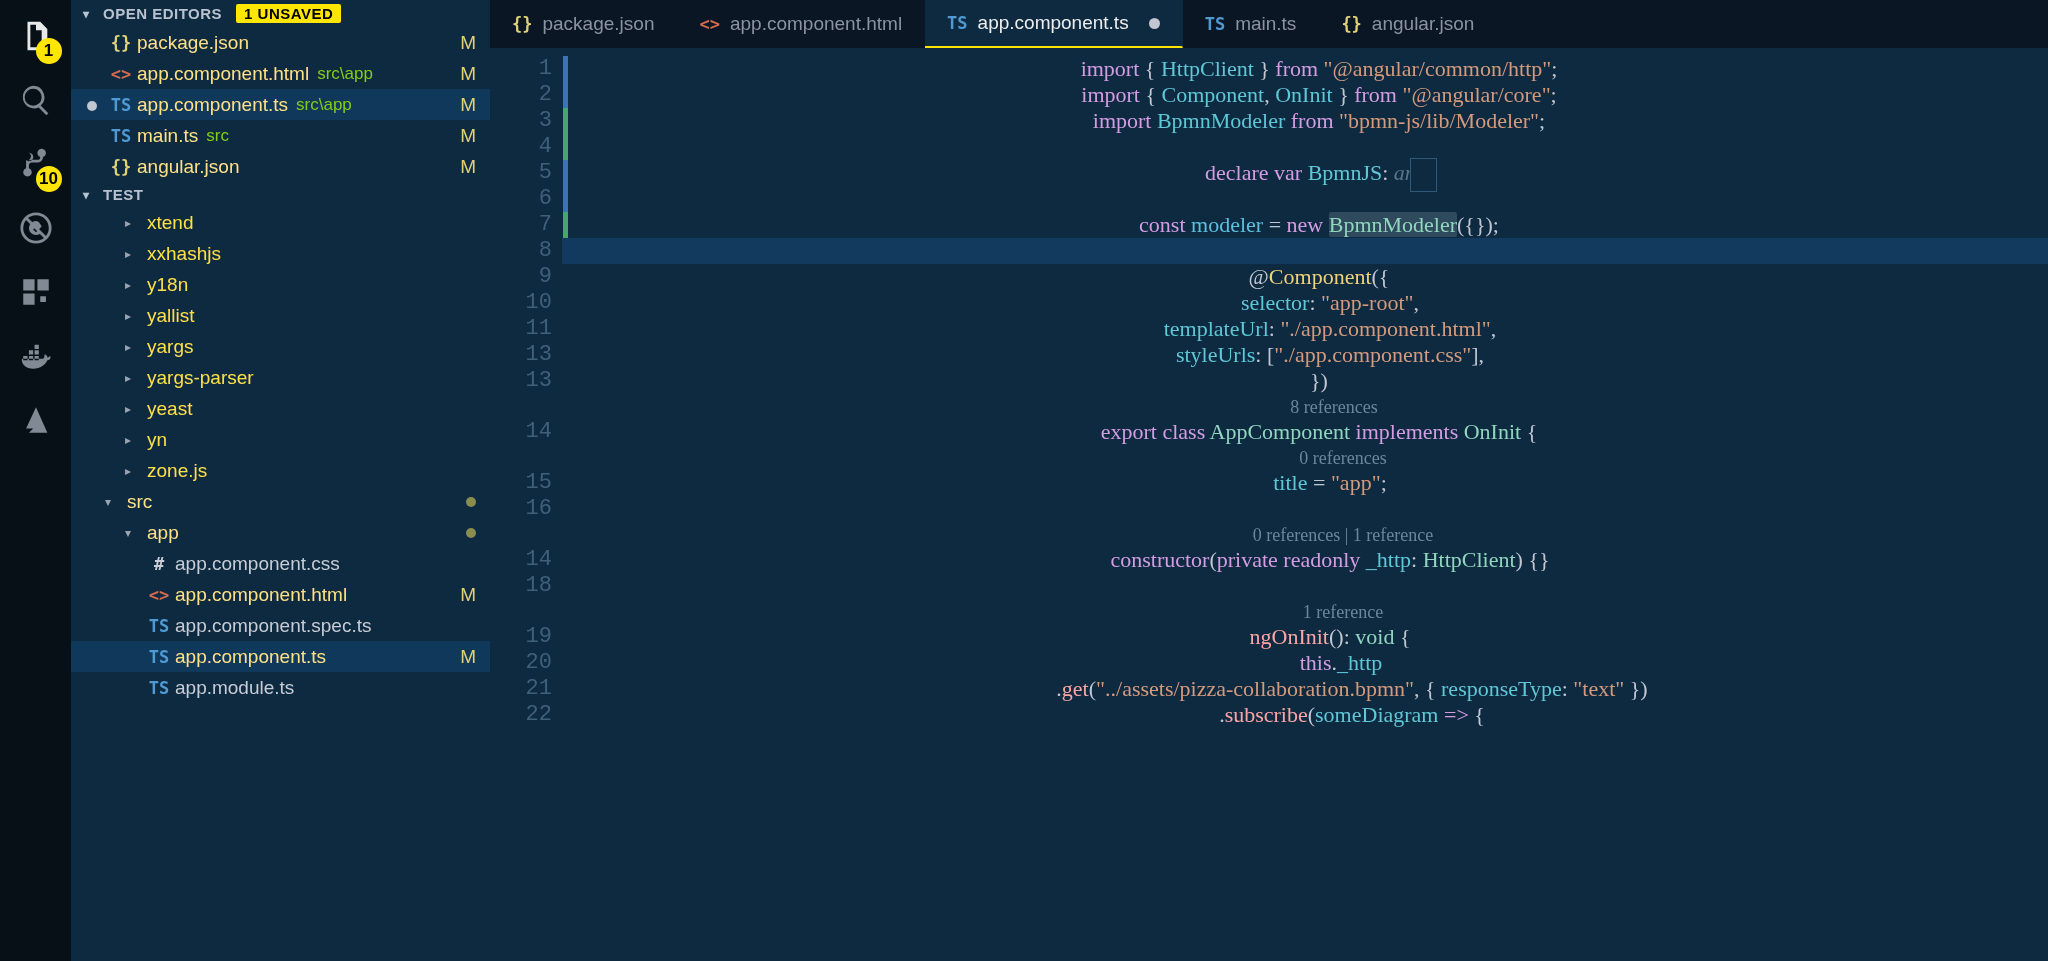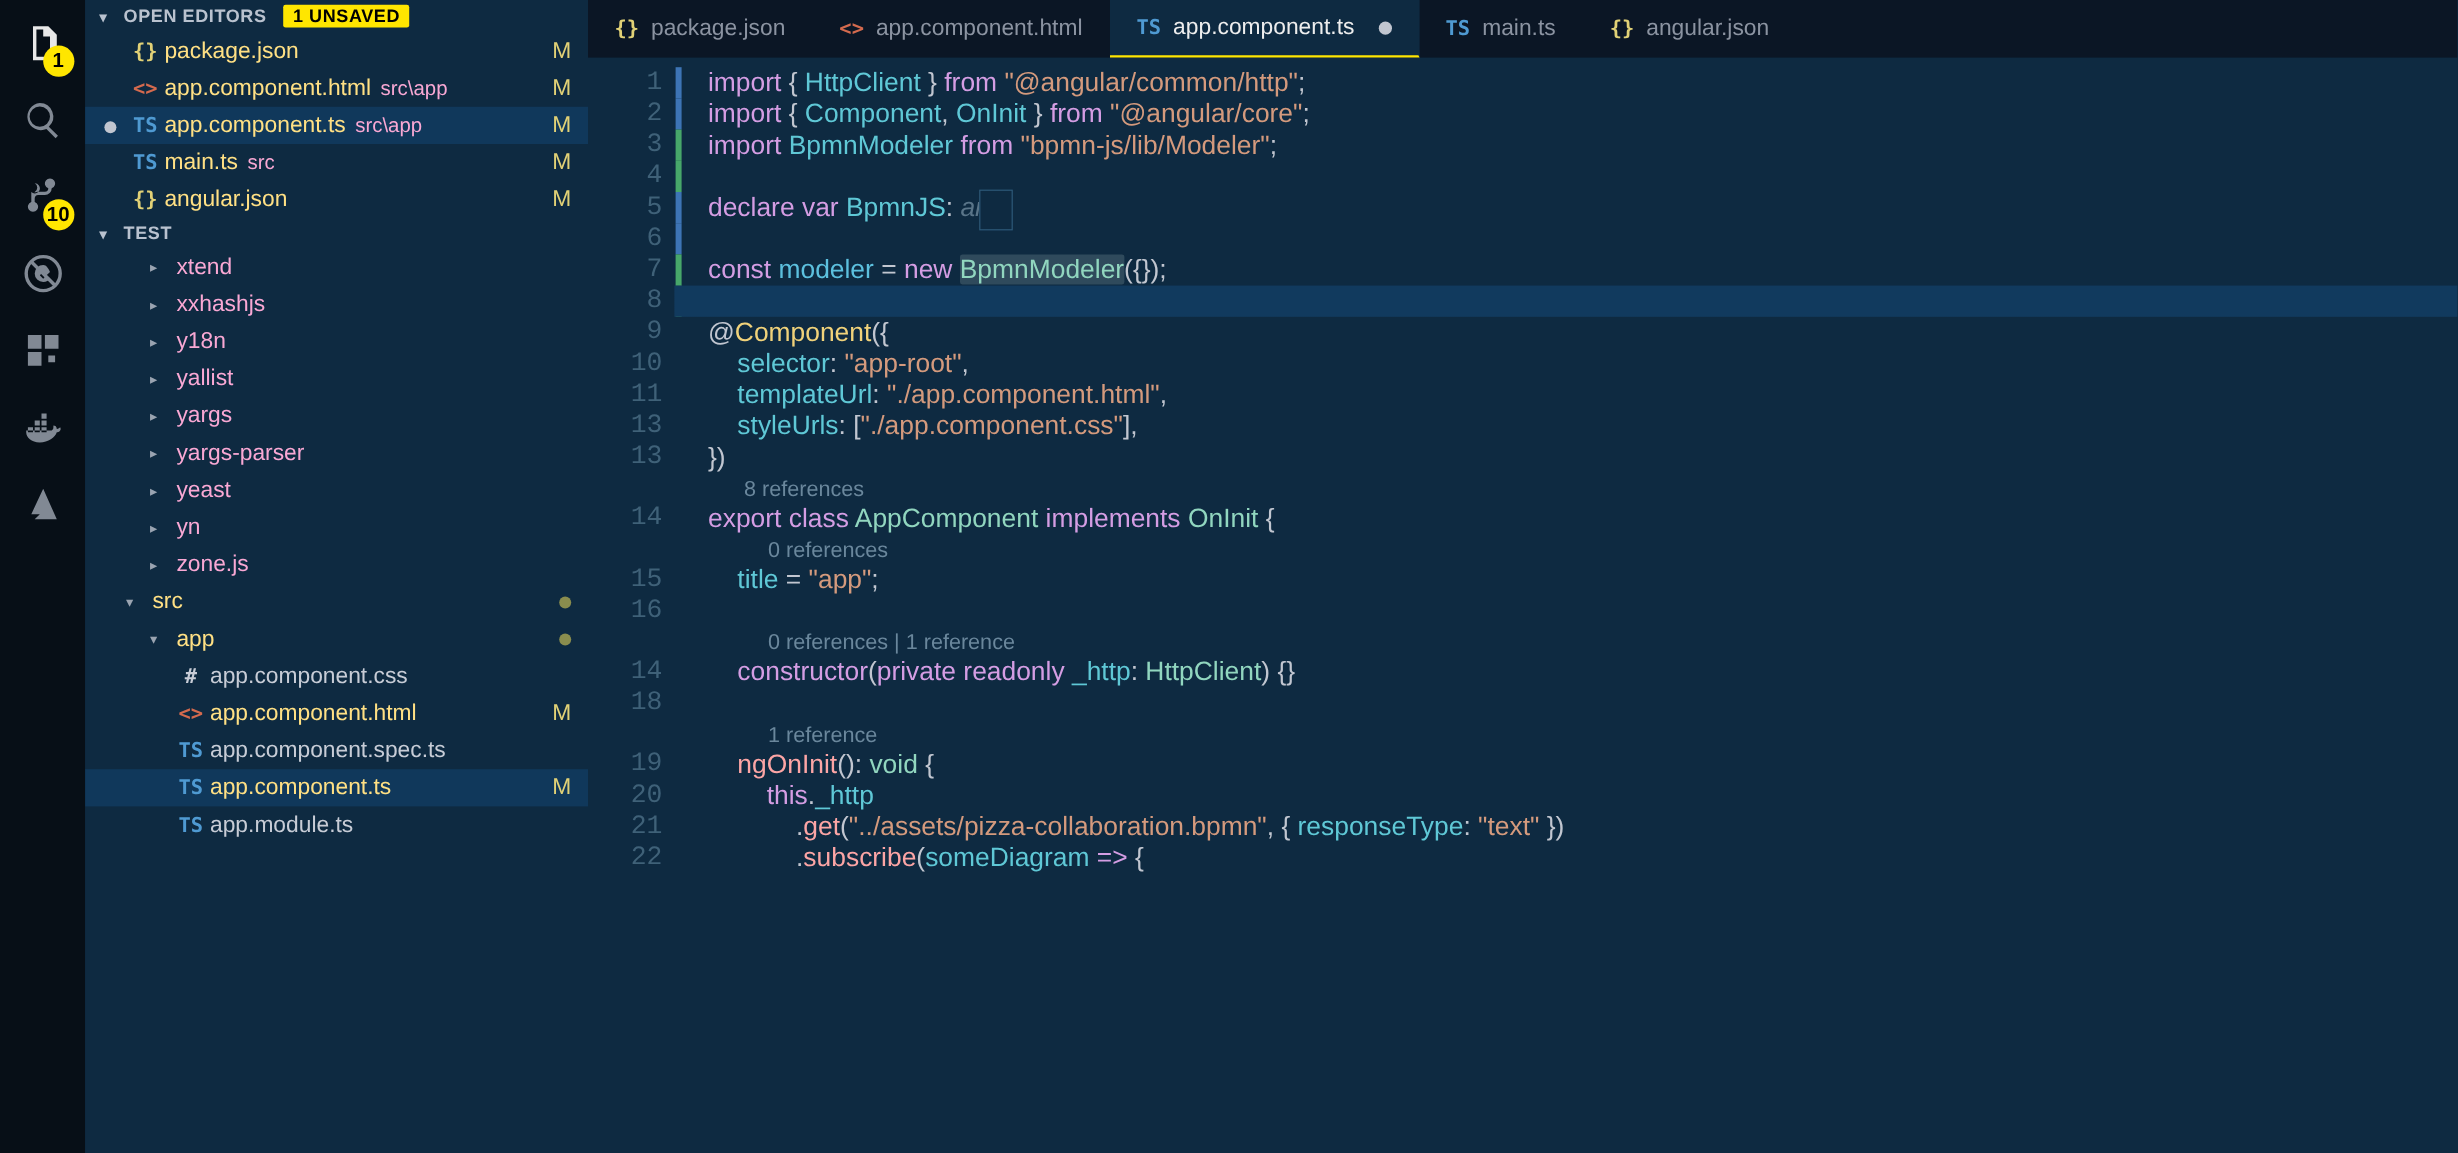--- a/index.html
+++ b/index.html
@@ -48,21 +48,21 @@
 .oe-item, .tree-item {
   display:flex; align-items:center;
   height:31px; padding-left:36px; padding-right:14px;
   cursor:pointer; position:relative;
 }
 .oe-item .status-m { margin-left:auto; color:#e1d176; font-size:19px; }
 .oe-item.active { background:#10385b; }
 .oe-icon, .tree-icon { width:28px; display:inline-flex; justify-content:center; font-family: "Consolas", monospace; font-weight:bold; font-size:17px;}
 .name-main { margin-left:2px; }
 .name-main.hl { color:#ffe084; }
-.name-path { margin-left:8px; color:#f9a8d4; font-size:17px;}
+.name-path { margin-left:8px; color:#84cc16; font-size:17px;}
 .dirty-dot {
   position:absolute; left:16px; top:12px;
   width:10px; height:10px; border-radius:5px; background:#c1c6d0;
 }
 .tree-item { padding-left:24px; }
 .tree-item .caret { width:20px; font-size:12px; display:inline-block; color:#9aa4b1;}
 .tree-item .status-m { margin-left:auto; color:#e1d176; }
 .tree-item.selected { background:#10385b; }
 .tree-item .dot-green { margin-left:auto; width:10px;height:10px;border-radius:5px;background:#8a8d4e; }
 .indent-1{padding-left:34px;} .indent-2{padding-left:54px;} .indent-3{padding-left:74px;}
@@ -89,23 +89,23 @@
 .gutter .gl { padding-right:10px; height:26px; position:relative;}
 .gutter .gl.ref-spacer { height:25px; }
 .gutter .bar-g::after{
   content:""; position:absolute; right:-6px; top:0; width:5px; height:26px; background:#47a76a;
 }
 .gutter .bar-b::after{
   content:""; position:absolute; right:-6px; top:0; width:5px; height:26px; background:#3d74b5;
 }
 .code {
   flex:1; padding-top:8px; padding-left:28px;
-  font-family: Liberation Sans, sans-serif;
+  font-family: Liberation Serif, serif;
   font-size:22px; line-height:26px;
-  white-space:pre; position:relative;
+  white-space:pre; position:relative;text-align:center;
 }
 .cl { height:26px; }
 .ref { color:#6a879c; font-size:18px; height:25px; padding-left:8px;margin-left:22px; }
 .hl-cursor-line { background: linear-gradient(to right, #113a5e 0%, #113a5e 100%); margin-left:-28px; padding-left:28px; width:calc(100% + 28px);}
 .kw { color:#d49de3; }
 .cls { color:#91d6bf; }
 .fn { color:#fca5a5; }
 .var { color:#5fc8d6; }
 .str { color:#d49a7d; }
 .const { color:#5cc0de; }
@@ -117,21 +117,21 @@
   position:absolute; left:16px; top:-2px;
   background:#0e2a41; border:1px solid #2e5978;
   padding:2px 10px 4px 10px;
   color:#c1c6d0;
   font-style:normal;
 }
 .box-hint .kw{color:#d49de3;}
 .box-hint .cls{color:#c1c6d0;}
 .sel-bg { background:#2f4a5c; border-radius:2px; }
 .icon-json{color:#e1d176;} .icon-html{color:#d46a4e;} .icon-ts{color:#4f9ad2;}
-.pink { color:#f9a8d4; }
+.pink { color:#fde047; }
 </style>
 </head>
 <body>
 
 <div class="activity-bar">
   <div class="act-item active">
     <svg class="act-icon" viewBox="0 0 24 24">
         <path d="M13 2H6v20h14V7l-5-5zM8 4h4v4h4v12H8V4z"></path>
       </svg>
     <span class="badge-yellow">1</span>

